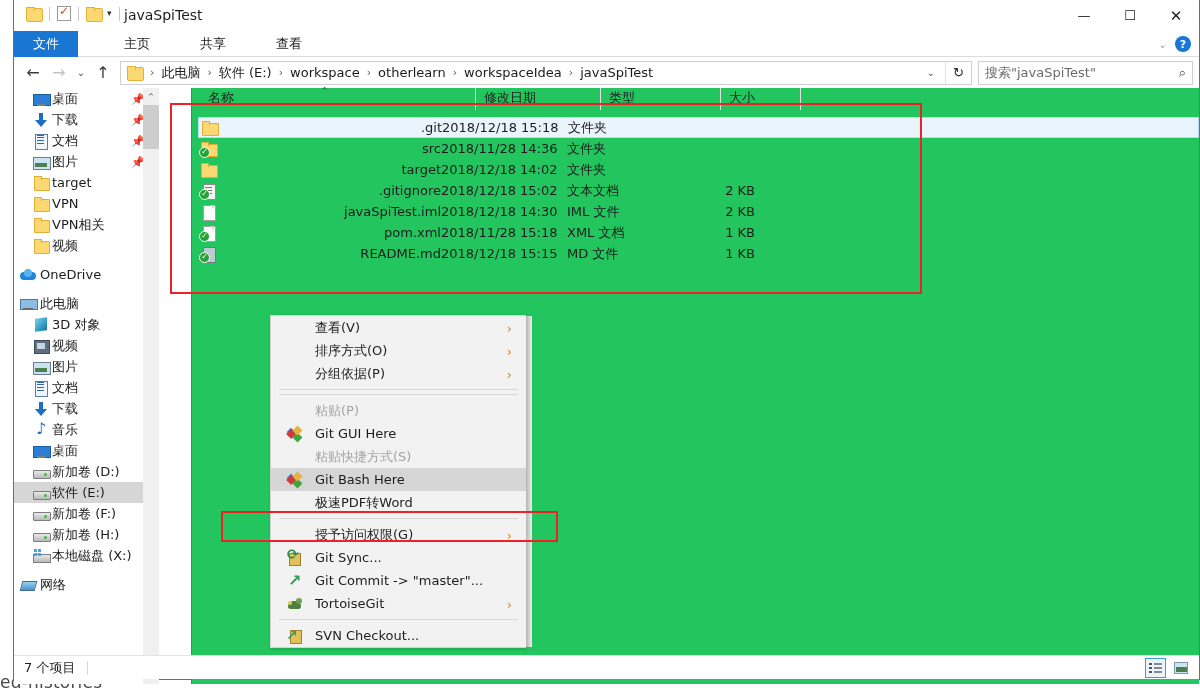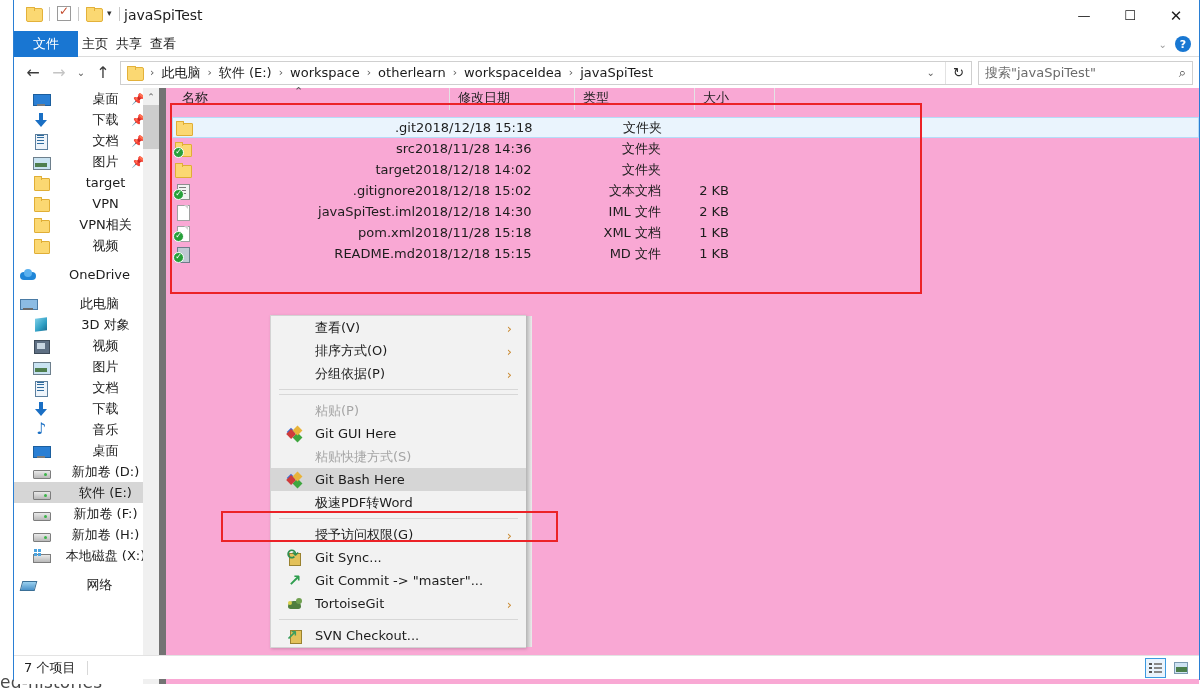--- a/index.html
+++ b/index.html
@@ -93,21 +93,21 @@
     font-size: 13px; color: #1a1a1a; cursor: default;
   }
   .wb.close { font-size: 15px; }
 
   
   #ribbon {
     position: relative; height: 26px;
     background: #ffffff;
     border-bottom: 1px solid #dcdcdc;
   }
-  .rtabs { position: absolute; left: 0; top: 0; display: flex; height: 26px; }
+  .rtabs { position: absolute; left: 0; top: 0; display: flex; height: 26px; gap: 42px; }
   .rtab {
     padding: 0 4px; height: 26px; line-height: 26px;
     font-size: 13px; color: #1d1d1d;
   }
   .rtab.file {
     background: #1976d2; color: #ffffff; padding: 0 19px;
   }
   .ribbon-right {
     position: absolute; right: 4px; top: 0; height: 26px;
     display: flex; align-items: center; gap: 8px;
@@ -166,21 +166,20 @@
     position: relative;
     width: 145px; height: 596px;
     background: #ffffff;
     overflow: hidden;
   }
   .navitem {
     position: relative;
     height: 21px; display: flex; align-items: center;
     padding-left: 26px; font-size: 13px; color: #1c1c1c;
     white-space: nowrap;
-    justify-content: center;
   }
   .navitem.sel { background: #d6d6d6; }
   .navitem .ico {
     position: absolute; left: 6px; top: 50%; transform: translateY(-50%);
     width: 16px; height: 16px;
   }
   .navitem.lvl2 { padding-left: 38px; }
   .navitem.lvl2 .ico { left: 19px; }
   .navitem .lbl { margin-left: 0px; }
   .pin {
@@ -317,22 +316,23 @@
     font-size: 9px; color: #5a5a5a; background: #f0f0f0;
   }
   #nav-scroll .thumb {
     position: absolute; left: 0; top: 17px; width: 16px; height: 44px;
     background: #cdcdcd;
   }
   #nav-scroll .arrow.bottom { position: absolute; bottom: 0; left: 0; width: 16px; }
 
   
   #listpane {
-    position: relative; flex: 1; height: 596px; background: #f9a8d4;
-    border-left: 7px solid #737373;
+    position: relative; flex: 1; height: 596px; background: #22c55e;
+    border-left: 1px solid #737373;
+    margin-left: 32px;
   }
   #colheaders {
     position: relative; height: 22px; display: flex; align-items: flex-end;
     padding-left: 8px;
   }
   .colh {
     font-size: 13px; color: #1f1f1f; height: 22px; line-height: 20px;
     border-left: 1px solid #e3e3e3; padding-left: 8px; position: relative;
   }
   .colh:first-child { border-left: none; }
@@ -349,21 +349,21 @@
     background: #eaf4fd; border: 1px solid #b5dcf8;
     margin-left: 6px; margin-right: 0;
     padding-left: 2px;
   }
   .frow .fi {
     width: 18px; height: 16px; position: relative; margin-right: 8px;
     flex: 0 0 18px;
   }
   .frow .fname { width: 215px; white-space: nowrap; overflow: hidden; text-align: right;}
   .frow .fdate { width: 126px; color: #1d1d1d; }
-  .frow .ftype { width: 120px; color: #1d1d1d; text-align: right; }
+  .frow .ftype { width: 120px; color: #1d1d1d; }
   .frow .fsize { width: 68px; text-align: right; color: #1d1d1d; }
 
   
   .fi-folder::before {
     content: ""; position: absolute; left: 1px; top: 3px;
     width: 15px; height: 11px; background: #fbd872; border: 1px solid #e0ae35;
     border-radius: 0 1px 1px 1px;
   }
   .fi-folder::after {
     content: ""; position: absolute; left: 1px; top: 1px;

